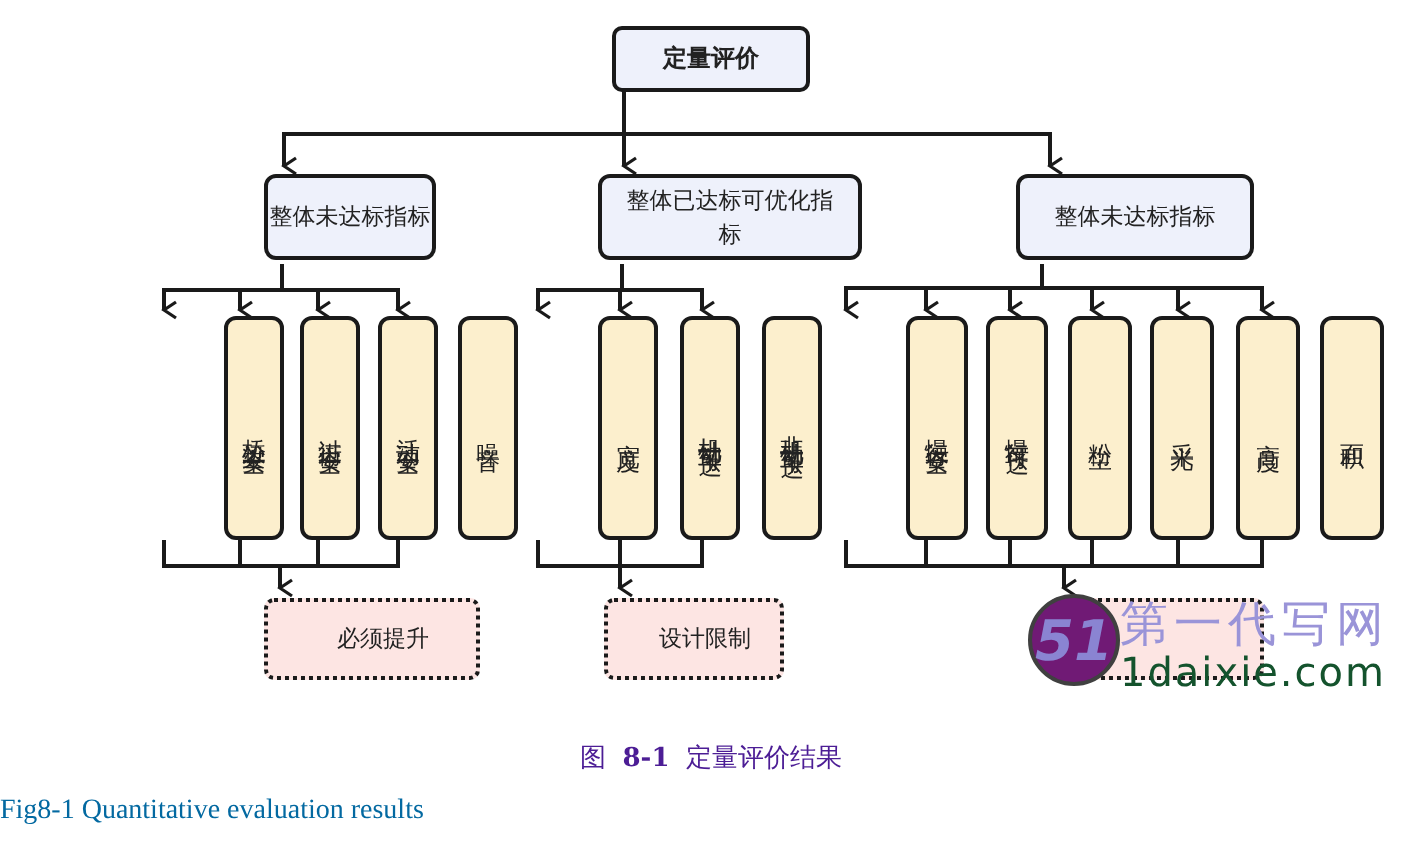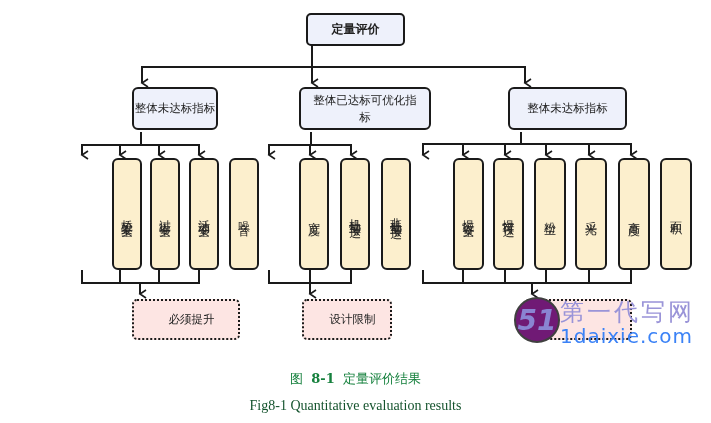--- a/index.html
+++ b/index.html
@@ -8,27 +8,27 @@
   .box { position:absolute; box-sizing:border-box; border:2px solid #1a1a1a;
          display:flex; align-items:center; justify-content:center; text-align:center;
          color:#222;margin-left:45px; }
   .root { background:#eef1fb; border-radius:5px; font-weight:bold; font-size:12px; }
   .cat { background:#eef1fb; border-radius:6px; font-size:11.5px; line-height:17px; }
   .leaf { background:#fcefcd; border-radius:6px; font-size:12px; line-height:18px;
           writing-mode:vertical-rl; text-orientation:upright; letter-spacing:2px; }
   .result { background:#fde5e3; border:2px dotted #1a1a1a; border-radius:5px; font-size:11.5px;padding-left:11px; }
   svg.lines { position:absolute; left:0; top:0; }
   .caption-cn { position:absolute; left:0; width:711px; top:370px; text-align:center;
-                font-family:"DejaVu Serif", serif; font-size:13px; color:#15803d; }
+                font-family:"DejaVu Serif", serif; font-size:13px; color:#4c1d95; }
   .caption-cn b { font-weight:bold; }
-  .caption-en { position:absolute; left:0; width:711px; top:398px; text-align:center;
-                font-family:"Liberation Serif", serif; font-size:14px; color:#14532d; }
+  .caption-en { position:absolute; left:0; width:711px; top:398px; text-align:left;
+                font-family:"Liberation Serif", serif; font-size:14px; color:#0369a1; }
   .wm-text1 { position:absolute; left:560px; top:296px; font-size:24px; color:#9a94d8;
               letter-spacing:3px; font-family:"DejaVu Sans", sans-serif; }
-  .wm-text2 { position:absolute; left:560px; top:324px; font-size:20px; color:#3b82f6;
+  .wm-text2 { position:absolute; left:560px; top:324px; font-size:20px; color:#14532d;
               font-family:"DejaVu Sans", sans-serif; letter-spacing:1px; }
   .wm-logo { position:absolute; left:514px; top:297px; width:46px; height:46px;
              border-radius:50%; background:#701a75; border:2px solid #404040;
              box-sizing:border-box; color:#8a84d2; font-size:28px; font-weight:bold;
              display:flex; align-items:center; justify-content:center; font-style:italic; }
 </style>
 </head>
 <body>
 
 <svg class="lines" width="711" height="423">

